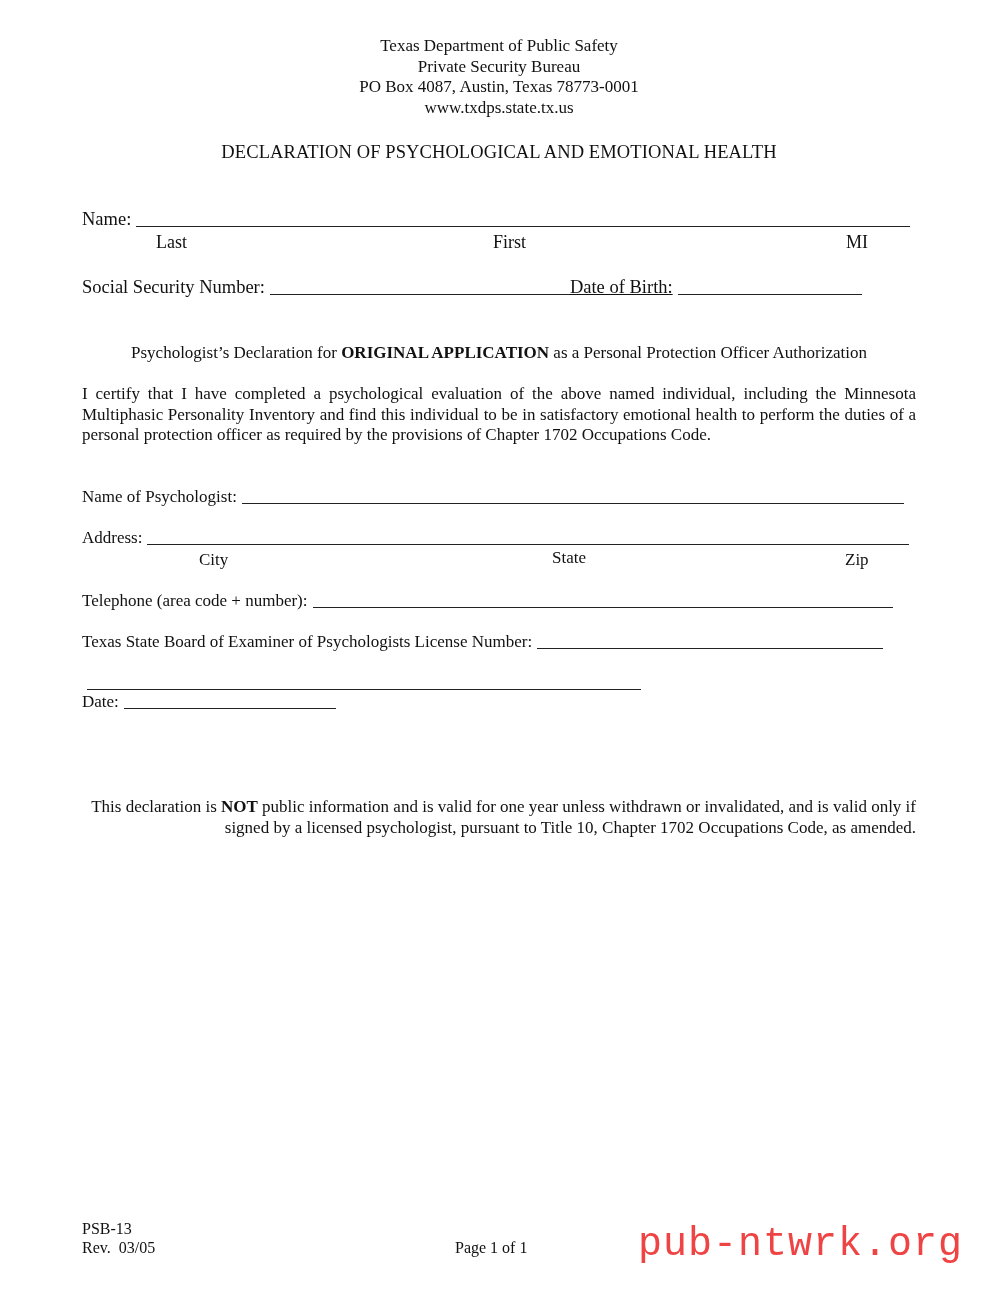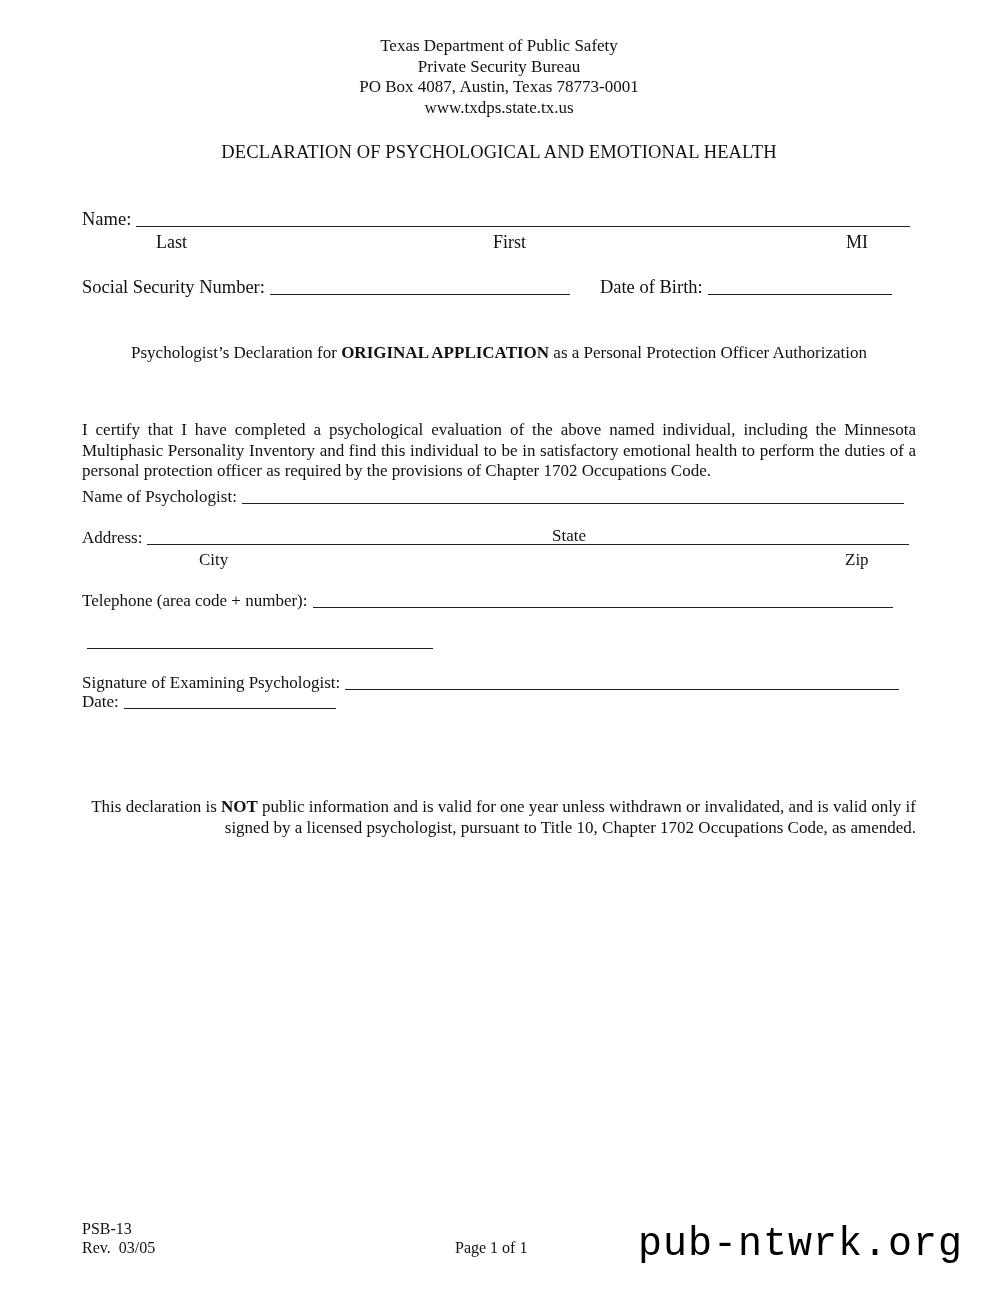--- a/index.html
+++ b/index.html
@@ -7,24 +7,24 @@
            font-family: "Liberation Serif", serif; color: #111111; }
     .center-block { position: absolute; left: 0; width: 998px; text-align: center; }
     .header-line { font-size: 17px; line-height: 20px; }
     .title { font-size: 18.5px; font-weight: normal; letter-spacing: 0.1px; }
     .field-row { position: absolute; left: 82px; display: flex; align-items: flex-end; white-space: nowrap; }
     .lbl { font-size: 17px; line-height: 20px; }
     .lbl-lg { font-size: 18.5px; line-height: 22px; }
     .blank { display: inline-block; border-bottom: 1.3px solid #222; height: 16px; margin-left: 5px; margin-bottom: 3px; }
     .sub { position: absolute; font-size: 18px; line-height: 20px; }
     .para { position: absolute; left: 82px; width: 834px; font-size: 17px; line-height: 20.5px; text-align: justify; }
-    .para-last { text-align-last: left; margin-top: 36px; }
+    .para-last { text-align-last: left; }
     .footer-text { position: absolute; font-size: 16px; line-height: 18px; }
     .watermark { position: absolute; left: 638px; top: 1222px; font-family: "Liberation Mono", "DejaVu Sans Mono", monospace;
-                 font-size: 40px; color: #000000; letter-spacing: 1px; }
+                 font-size: 40px; color: #ef4444; letter-spacing: 1px; }
     b { font-weight: bold; }
   </style>
 </head>
 <body>
 
 <div class="center-block header-line" style="top:36px;">Texas Department of Public Safety</div>
 <div class="center-block header-line" style="top:57px;">Private Security Bureau</div>
 <div class="center-block header-line" style="top:77px;">PO Box 4087, Austin, Texas 78773-0001</div>
 <div class="center-block header-line" style="top:98px;">www.txdps.state.tx.us</div>
 
@@ -34,54 +34,54 @@
   <span class="lbl-lg">Name:</span>
   <span class="blank" style="width:774px;"></span>
 </div>
 <div class="sub" style="left:156px; top:232px;">Last</div>
 <div class="sub" style="left:493px; top:232px;">First</div>
 <div class="sub" style="left:846px; top:232px;">MI</div>
 
 <div class="field-row" style="top:276px;">
   <span class="lbl-lg">Social Security Number:</span>
   <span class="blank" style="width:300px;"></span>
-  <span class="lbl-lg" style="margin-left:30px;">Date of Birth:</span>
+  <span class="lbl-lg" style="text-decoration:underline;">Date of Birth:</span>
   <span class="blank" style="width:184px;"></span>
 </div>
 
 <div class="center-block lbl" style="top:343px;">
   <span>Psychologist’s Declaration for </span><b>ORIGINAL APPLICATION</b><span> as a Personal Protection Officer Authorization</span>
 </div>
 
 <div class="para para-last" style="top:384px;">I certify that I have completed a psychological evaluation of the above named individual, including the Minnesota Multiphasic Personality Inventory and find this individual to be in satisfactory emotional health to perform the duties of a personal protection officer as required by the provisions of Chapter 1702 Occupations Code.</div>
 
 <div class="field-row" style="top:487px;">
   <span class="lbl">Name of Psychologist:</span>
   <span class="blank" style="width:662px;"></span>
 </div>
 
 <div class="field-row" style="top:528px;">
   <span class="lbl">Address:</span>
   <span class="blank" style="width:762px;"></span>
 </div>
 <div class="sub" style="left:199px; top:550px; font-size:17px;">City</div>
-<div class="sub" style="left:552px; top:526px; font-size:17px;">State</div>
+<div class="sub" style="left:552px; top:548px; font-size:17px;">State</div>
 <div class="sub" style="left:845px; top:550px; font-size:17px;">Zip</div>
 
 <div class="field-row" style="top:591px;">
   <span class="lbl">Telephone (area code + number):</span>
   <span class="blank" style="width:580px;"></span>
 </div>
 
 <div class="field-row" style="top:632px;">
+  <span class="lbl">Texas State Board of Examiner of Psychologists License Number:</span>
   <span class="blank" style="width:346px;"></span>
 </div>
 
 <div class="field-row" style="top:673px;">
-  <span class="lbl">Signature of Examining Psychologist:</span>
   <span class="blank" style="width:554px;"></span>
 </div>
 
 <div class="field-row" style="top:692px;">
   <span class="lbl">Date:</span>
   <span class="blank" style="width:212px;"></span>
 </div>
 
 <div class="para" style="top:797px; text-align:right;">
   <span>This declaration is </span><b>NOT</b><span> public information and is valid for one year unless withdrawn or invalidated, and is valid only if signed by a licensed psychologist, pursuant to Title 10, Chapter 1702 Occupations Code, as amended.</span>

